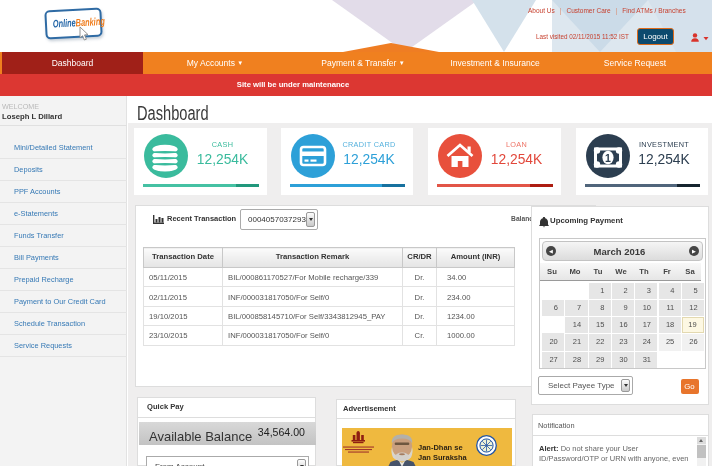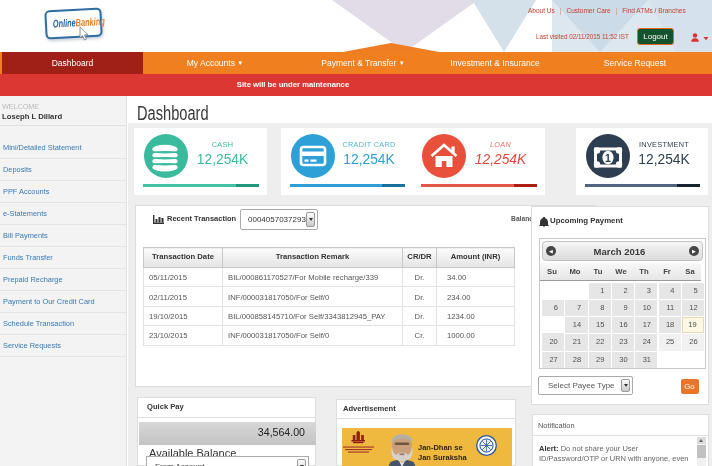--- a/index.html
+++ b/index.html
@@ -5,21 +5,21 @@
 * { margin:0; padding:0; box-sizing:border-box; }
 body { font-family:"Liberation Sans", sans-serif; width:712px; height:466px; overflow:hidden; background:#fff; }
 #page { position:relative; width:712px; height:466px; overflow:hidden; }
 .abs { position:absolute; }
 
 
 #header { left:0; top:0; width:712px; height:52px; background:#fff; overflow:hidden; }
 #toplinks { top:7px; left:528px; font-size:6.5px; color:#c7402e; white-space:nowrap; }
 #toplinks .sep { color:#d98a6d; margin:0 5px; }
 #lastvisited { top:33px; left:536px; font-size:6.3px; color:#c7402e; }
-#logoutbtn { left:637px; top:28px; width:37px; height:17px; background:#14532d; border:1px solid #dd6a1a; border-radius:3px; color:#fff; font-size:8px; text-align:center; line-height:15px; }
+#logoutbtn { left:637px; top:28px; width:37px; height:17px; background:#0c4a6e; border:1px solid #dd6a1a; border-radius:3px; color:#fff; font-size:8px; text-align:center; line-height:15px; }
 #logo { left:45px; top:9px; width:57px; height:29px; background:#fff; border:2px solid #2f6ba4; border-radius:5px; transform:rotate(-3deg); box-shadow:1px 2px 3px rgba(120,140,160,.4); text-align:center; line-height:25px; font-size:9px; font-weight:bold; font-style:italic; white-space:nowrap; }
 #logo .in { display:inline-block; transform:scale(.82,1.2); }
 #logo .b1 { color:#2567a8; }
 #logo .b2 { color:#ef7d1e; }
 
 
 #navbar { left:0; top:52px; width:712px; height:22px; background:#f0801f; color:#fff; font-size:8.5px; }
 #navtab { left:2px; top:0; width:141px; height:22px; background:#a02018; text-align:center; line-height:22px; }
 .navitem { top:0; height:22px; line-height:22px; text-align:center; }
 .navitem .crt { font-size:6px; vertical-align:1px; }
@@ -27,21 +27,21 @@
 
 #maint { left:0; top:74px; width:712px; height:22px; background:#dc3732; }
 #mainttext { left:0; top:0; width:586px; height:22px; line-height:22px; text-align:center; color:#fff; font-weight:bold; font-size:7.7px; }
 
 
 #sidebar { left:0; top:96px; width:127px; height:370px; background:#f3f3f3; border-right:1px solid #e2e2e2; }
 #welcome { left:2px; top:6px; font-size:7.2px; color:#b9b9b9; }
 #username { left:2px; top:16px; font-size:7.7px; font-weight:bold; color:#333; }
 #sidesep { left:0; top:29px; width:127px; border-top:1px solid #e0e0e0; }
 #sidemenu { left:0; top:41px; width:127px; list-style:none; }
-#sidemenu li { height:22px; line-height:22px; border-bottom:1px solid #e4e4e4; padding-left:3px; font-size:7.4px; color:#3679b5; white-space:nowrap; }
+#sidemenu li { height:22px; line-height:22px; border-bottom:1px solid #e4e4e4; padding-left:14px; font-size:7.4px; color:#3679b5; white-space:nowrap; }
 
 
 #contentwhite { left:128px; top:96px; width:584px; height:27px; background:#fff; }
 #contentgray { left:128px; top:123px; width:584px; height:343px; background:#efeeee; }
 #heading { left:137px; top:101.5px; font-size:19.5px; color:#3a3a3a; transform:scaleX(.75); transform-origin:left top; white-space:nowrap; }
 
 
 .card { top:128px; height:67px; background:#fff; }
 .card .circ { position:absolute; left:10px; top:6px; width:44px; height:44px; border-radius:50%; }
 .card .lbl { position:absolute; top:11.5px; left:54px; right:10px; text-align:center; font-size:7.3px; letter-spacing:.3px; }
@@ -65,21 +65,21 @@
 #rttab th { background:linear-gradient(#fbfbfb,#e4e4e4); border:1px solid #c8c8c8; font-size:7.7px; color:#333; height:20px; padding-bottom:3px; }
 #rttab td { border:1px solid #e2e2e2; height:19.4px; color:#555; padding-left:5px; padding-top:1px; overflow:hidden; white-space:nowrap; }
 #rttab td.c { text-align:center; padding-left:0; }
 #rttab td.a { padding-left:10px; }
 
 
 #qp { left:137px; top:397px; width:179px; height:69px; }
 #qp-title { left:9px; top:4px; font-size:7.6px; font-weight:bold; color:#333; }
 #qp-sep { left:0; top:19px; width:177px; border-top:1px solid #ddd; }
 #qp-bal { left:1px; top:24px; width:177px; height:22.5px; background:linear-gradient(#d8d8d8,#c3c3c3); }
-#qp-bal .t { position:absolute; left:10px; top:25px; font-size:11px; color:#333; }
+#qp-bal .t { position:absolute; left:10px; top:7px; font-size:13px; color:#333; }
 #qp-bal .v { position:absolute; right:11px; top:4px; font-size:10.6px; color:#222; }
 #qp-select { left:8px; top:58px; width:163px; height:20px; border:1px solid #aaa; background:#fff; }
 #qp-select .txt { position:absolute; left:8px; top:5px; font-size:8px; color:#444; }
 
 
 #ad { left:336px; top:399px; width:180px; height:67px; }
 #ad-title { left:6px; top:4px; font-size:7.6px; font-weight:bold; color:#333; }
 #ad-sep { left:0; top:18px; width:178px; border-top:1px solid #ddd; }
 #ad-banner { left:5px; top:28px; width:170px; height:38px; background:#efb93f; overflow:hidden; }
 #ad-banner .jt { position:absolute; left:76px; top:15px; font-size:7.5px; font-weight:bold; color:#2e2415; line-height:9.8px; }
@@ -153,22 +153,22 @@
 
   <div class="abs" id="sidebar">
     <div class="abs" id="welcome">WELCOME</div>
     <div class="abs" id="username">Loseph L Dillard</div>
     <div class="abs" id="sidesep"></div>
     <ul class="abs" id="sidemenu">
       <li>Mini/Detailed Statement</li>
       <li>Deposits</li>
       <li>PPF Accounts</li>
       <li>e-Statements</li>
+      <li>Funds Transfer</li>
       <li>Bill Payments</li>
-      <li>Funds Transfer</li>
       <li>Prepaid Recharge</li>
       <li>Payment to Our Credit Card</li>
       <li>Schedule Transaction</li>
       <li>Service Requests</li>
     </ul>
   </div>
 
   <div class="abs" id="contentwhite"></div>
   <div class="abs" id="contentgray"></div>
   <div class="abs" id="heading">Dashboard</div>
@@ -205,21 +205,21 @@
         <rect x="19.5" y="25.5" width="6" height="2.2" fill="#fff"></rect>
       </svg>
     </div>
     <div class="lbl" style="color:#55b1dd;">CRADIT CARD</div>
     <div class="val" style="color:#2da0d8;">12,254K</div>
     <div class="bar" style="background:#2da0d8;">
         <div class="seg" style="background:#17719f;"></div>
       </div>
   </div>
 
-  <div class="abs card" style="left:412px;width:133px;font-style:italic;">
+  <div class="abs card" style="left:428px;width:133px;">
     <div class="circ" style="background:#e8503c;">
       <svg width="44" height="44">
         <path d="M9.5,22 L22,11 L34.5,22" fill="none" stroke="#fff" stroke-width="2.8"></path>
         <rect x="29.5" y="12.5" width="3.2" height="6" fill="#fff"></rect>
         <rect x="13.5" y="22" width="17" height="11" fill="#fff"></rect>
         <rect x="19.8" y="27" width="4.6" height="6" fill="#e8503c"></rect>
       </svg>
     </div>
     <div class="lbl" style="color:#ee7265;">LOAN</div>
     <div class="val" style="color:#e2483b;">12,254K</div>

